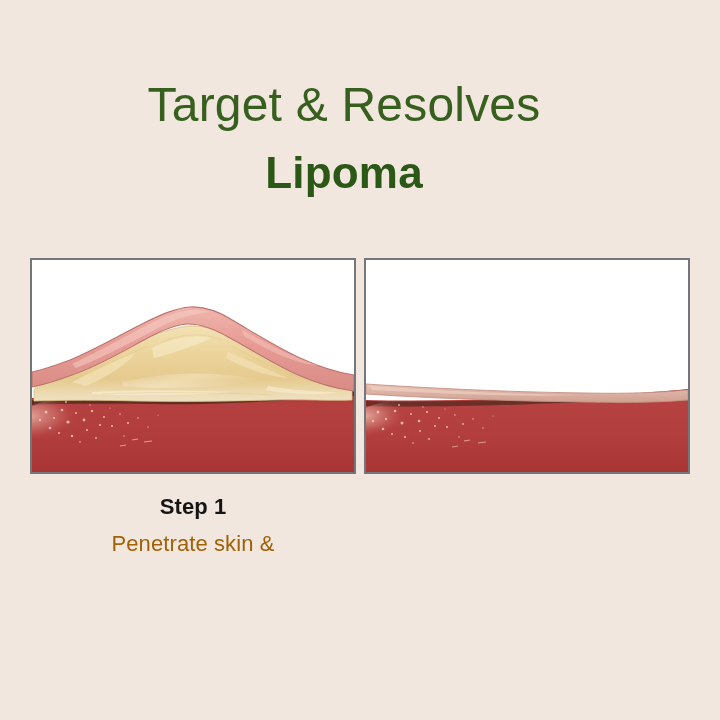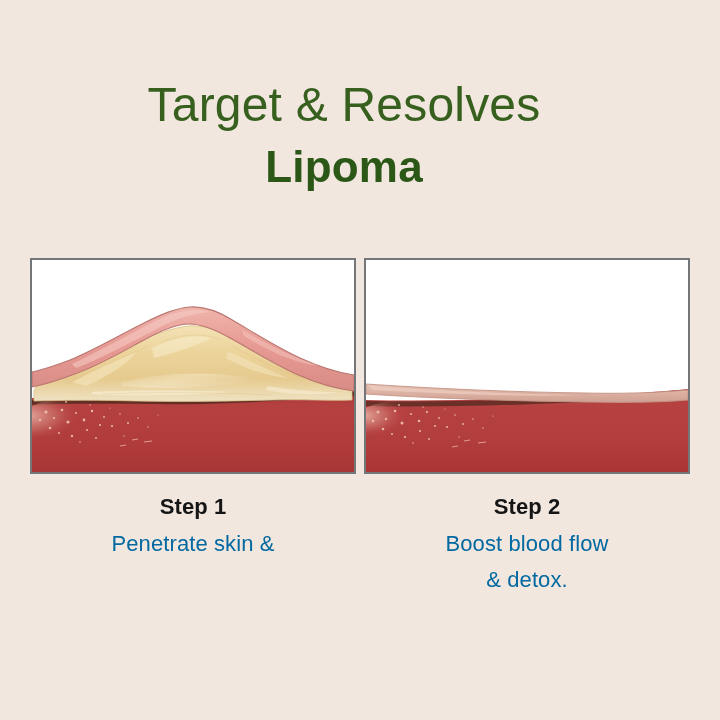--- a/index.html
+++ b/index.html
@@ -34,21 +34,21 @@
     line-height: 62px;
   }
   .heading-line2 {
     display: block;
     font-family: "Liberation Sans", sans-serif;
     font-size: 44px;
     font-weight: 700;
     letter-spacing: 0.2px;
     color: #2b5717;
     line-height: 58px;
-    margin-top: 2px;
+    margin-top: 8px;
   }
 
   
   .panels {
     position: absolute;
     left: 30px;
     top: 258px;
     width: 660px;
     height: 216px;
     display: flex;
@@ -73,39 +73,39 @@
     display: block;
   }
 
   
   .captions {
     position: absolute;
     left: 30px;
     top: 492px;
     width: 660px;
     display: flex;
-    justify-content: space-between;
+    flex-direction: column;
   }
   .caption {
     width: 326px;
     text-align: center;
   }
   .step-title {
     display: block;
     font-size: 22px;
     font-weight: 700;
     color: #151515;
     line-height: 30px;
     letter-spacing: 0.1px;
   }
   .step-desc {
     display: block;
     font-size: 22px;
     font-weight: 400;
-    color: #0369a1;
+    color: #a16207;
     line-height: 36px;
     letter-spacing: 0.1px;
     margin-top: 4px;
   }
   .step-desc span { display: block; }
 </style>
 </head>
 <body>
 
 <div class="heading">
@@ -298,21 +298,14 @@
 
 <div class="captions">
 
   <div class="caption">
     <span class="step-title">Step 1</span>
     <span class="step-desc">
       <span>Penetrate skin &amp;</span>
     </span>
   </div>
 
-  <div class="caption">
-    <span class="step-title">Step 2</span>
-    <span class="step-desc">
-      <span>Boost blood flow</span>
-      <span>&amp; detox.</span>
-    </span>
-  </div>
 
 </div>
 
 </body></html>

